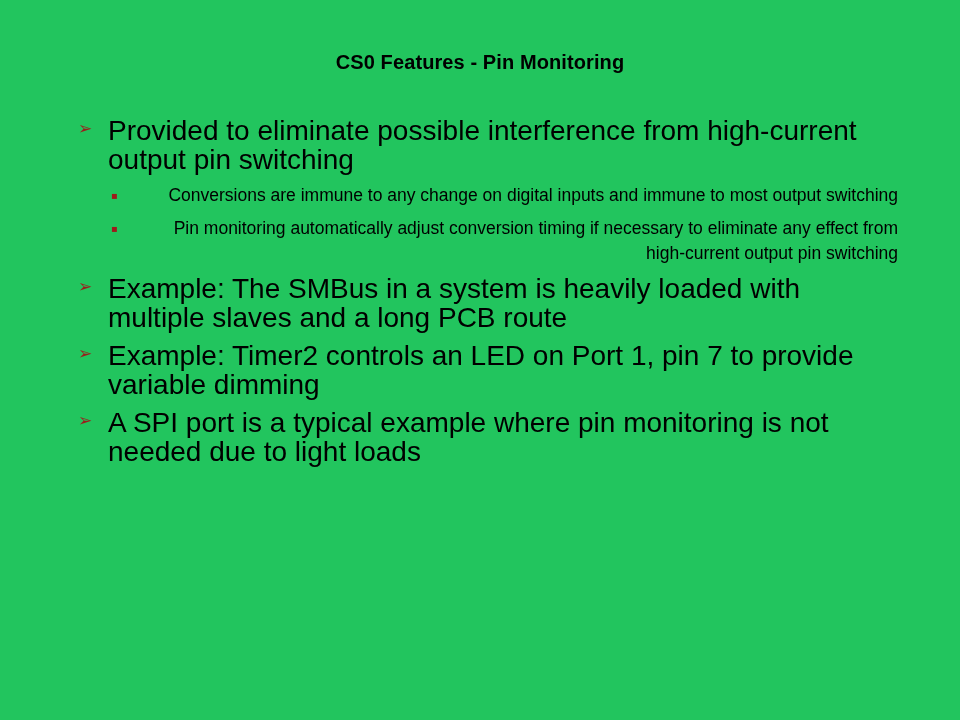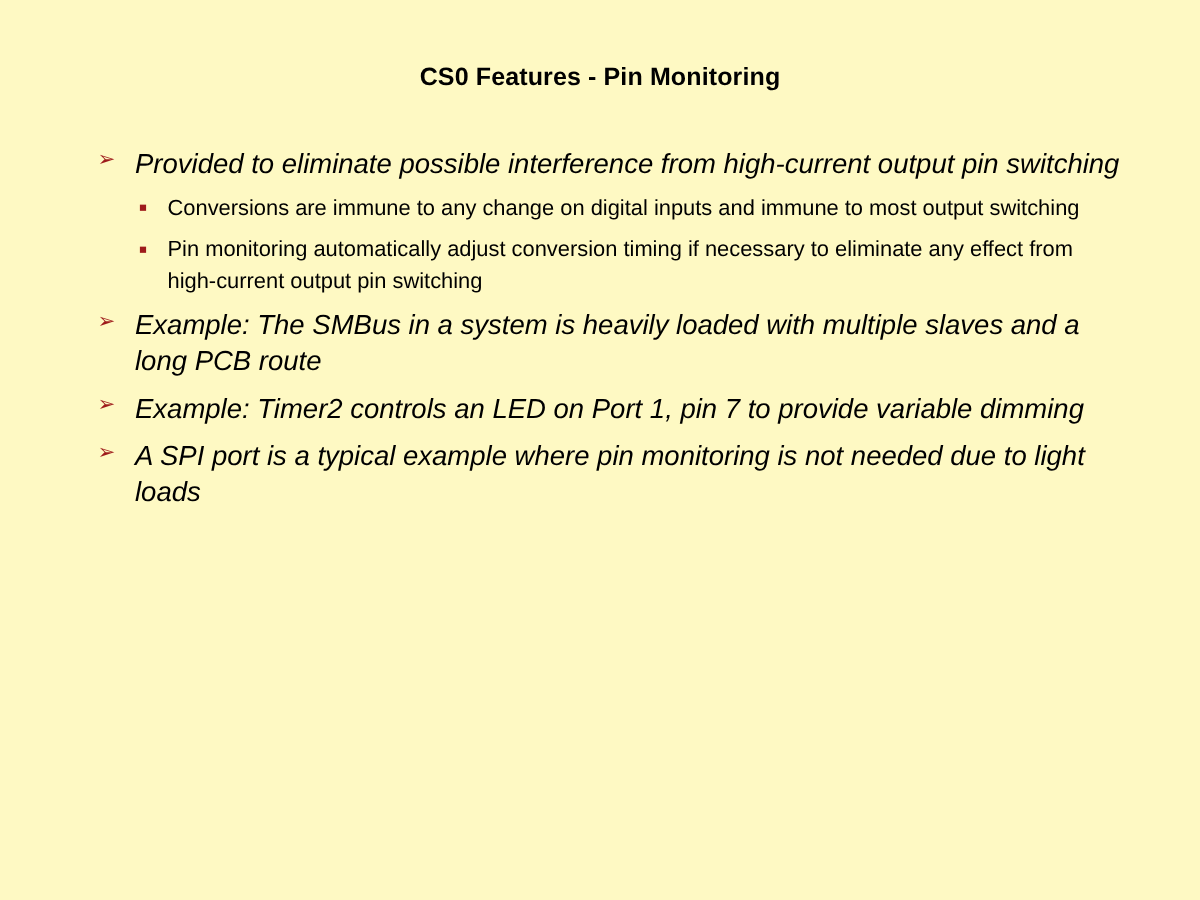--- a/index.html
+++ b/index.html
@@ -12,21 +12,21 @@
     background: #FFFFFF;
     font-family: "Liberation Sans", sans-serif;
     color: #000000;
     overflow: hidden;
   }
 
   .slide {
     position: relative;
     width: 960px;
     height: 720px;
-    background: #fef9c3;
+    background: #22c55e;
   }
 
   .slide-title {
     position: absolute;
     top: 49px;
     left: 0;
     width: 960px;
     text-align: center;
     font-size: 20px;
     font-weight: bold;
@@ -55,24 +55,23 @@
     flex: 0 0 auto;
     width: 30px;
     padding-top: 4px;
     line-height: 1;
     color: #9E1B1B;
     font-size: 17px;
     font-family: "DejaVu Sans", sans-serif;
   }
   .lvl1 .btext {
     flex: 1 1 auto;
-    font-size: 22px;
+    font-size: 28px;
     line-height: 29px;
     color: #000000;
-    font-style: italic;
   }
 
   
   .lvl2 {
     margin-left: 33px;
     margin-bottom: 8px;
   }
   .lvl2 .marker {
     flex: 0 0 auto;
     width: 23px;
@@ -80,20 +79,21 @@
     line-height: 1;
     color: #9E1B1B;
     font-size: 10px;
     font-family: "DejaVu Sans", sans-serif;
   }
   .lvl2 .btext {
     flex: 1 1 auto;
     font-size: 17.5px;
     line-height: 25px;
     color: #000000;
+    text-align: right;
   }
 
   .sub-group {
     margin-top: 1px;
     margin-bottom: 6px;
   }
 </style>
 </head>
 <body>
 

